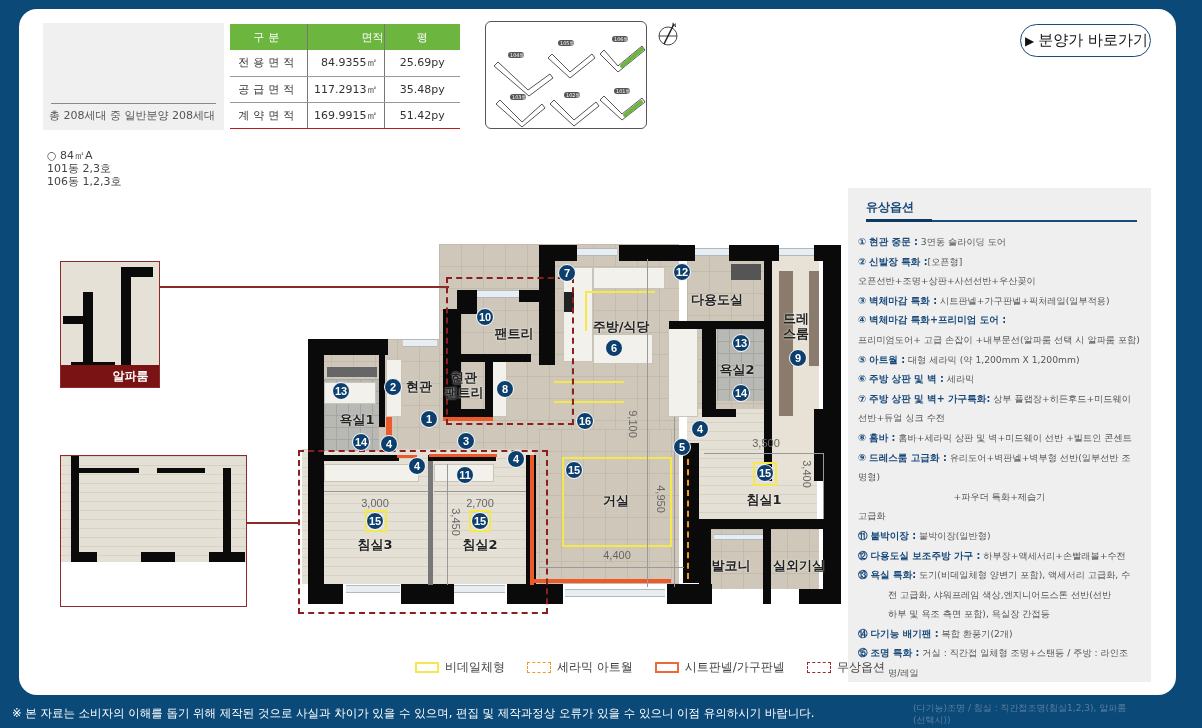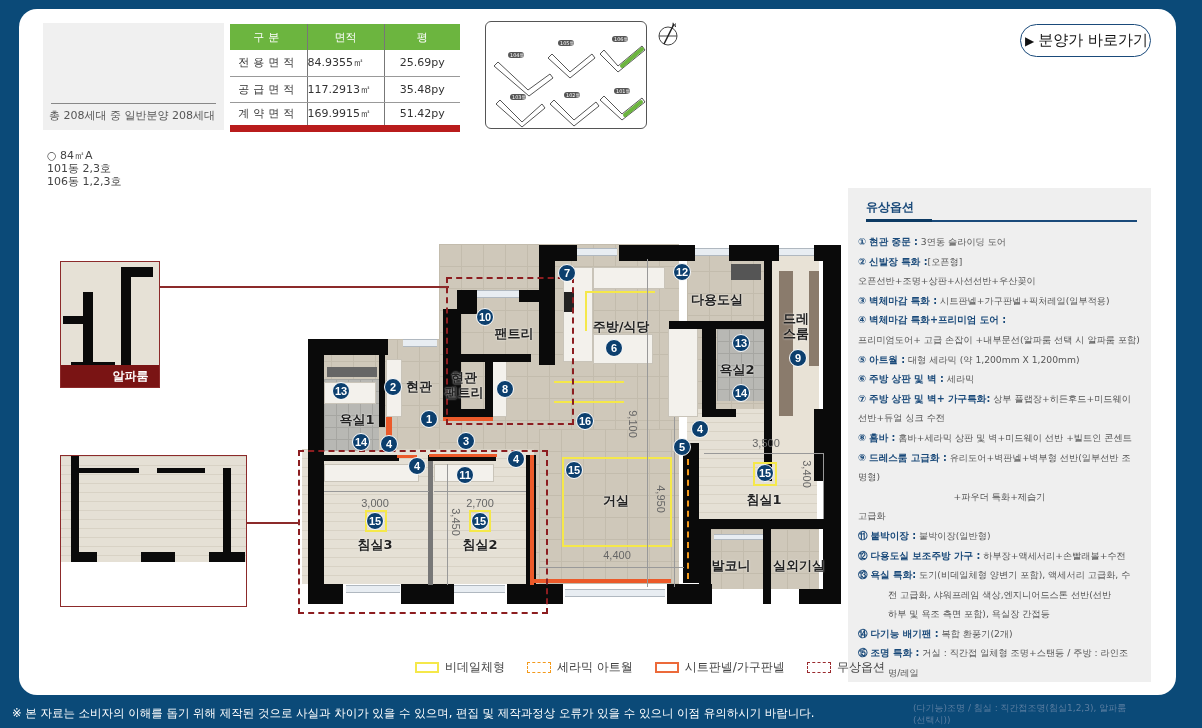--- a/index.html
+++ b/index.html
@@ -10,24 +10,24 @@
   
   .type-box { position: absolute; left: 24px; top: 14px; width: 181px; height: 107px; background: #f0f0f0; }
   .type-name { position: absolute; left: 6px; top: 14px; font-family: "Liberation Sans", sans-serif; font-size: 64px; color: #6cb53f; letter-spacing: -1px; line-height: 1; }
   .type-rule { position: absolute; left: 8px; right: 8px; top: 80px; height: 1px; background: #888; }
   .type-sub { position: absolute; left: 6px; top: 85px; font-size: 11px; color: #555; white-space: nowrap; }
 
   .area-table { position: absolute; left: 211px; top: 15px; border-collapse: collapse; font-size: 11px; }
   .area-table th { background: #6cb53f; color: #fff; font-weight: normal; height: 26px; text-align: center; }
   .area-table td { height: 26px; border-bottom: 1px solid #999; color: #333; }
   .area-table th:nth-child(1), .area-table td:nth-child(1) { width: 77px; text-align: center; letter-spacing: 4px; border-right: 1px solid #777; }
-  .area-table th:nth-child(2), .area-table td:nth-child(2) { width: 77px; padding-right: 6px; border-right: 1px solid #777; }
+  .area-table th:nth-child(2), .area-table td:nth-child(2) { width: 77px; text-align: right; padding-right: 6px; border-right: 1px solid #777; }
   .area-table th:nth-child(2) { padding-right: 0; }
   .area-table th:nth-child(3), .area-table td:nth-child(3) { width: 76px; text-align: center; }
-  .area-table tr:last-child td { border-bottom: 7px solid #b91c1c; }
+  .area-table tr:last-child td { border-bottom: 1px solid #b91c1c; }
 
   .keymap { position: absolute; left: 466px; top: 12px; width: 162px; height: 108px; border: 1.5px solid #555; border-radius: 6px; }
   .compass { position: absolute; left: 638px; top: 16px; width: 20px; height: 20px; border: 1px solid #444; border-radius: 50%; }
 
   .go-btn { position: absolute; left: 1001px; top: 15px; width: 131px; height: 33px; border: 1.5px solid #1a4a7a; border-radius: 17px; background: #fff; font-size: 15px; color: #111; display: flex; align-items: center; padding-left: 4px; gap: 4px; cursor: pointer; white-space: nowrap; }
   .go-btn .tri { font-size: 12px; }
 
   .unit-info { position: absolute; left: 28px; top: 140px; font-size: 11px; color: #444; line-height: 13px; }
 
   

